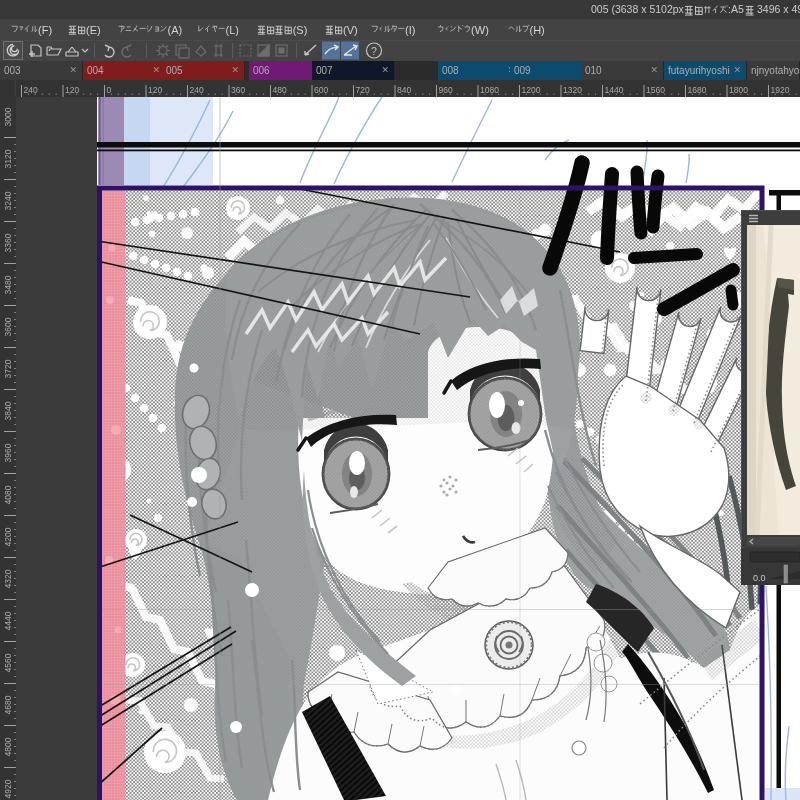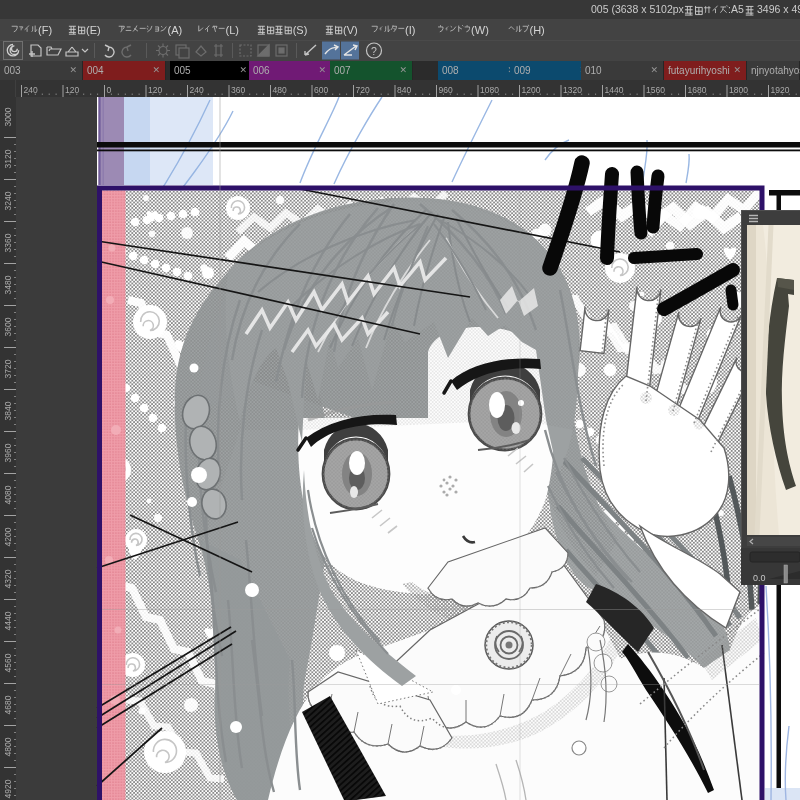--- a/index.html
+++ b/index.html
@@ -645,27 +645,27 @@
     <path d="M325,14 q6,-8 12,-6 M334,5 l4,2 l-3,3" stroke="#e4e4e4" stroke-width="1.4" fill="none"></path>
     <rect x="341" y="1.5" width="18" height="18" fill="#54739a"></rect>
     <path d="M344,15 l12,-9 M344,15 h8 M353,5 l4,1 l-2,4" stroke="#e4e4e4" stroke-width="1.4" fill="none"></path>
     <circle cx="374" cy="10.5" r="7.5" fill="none" stroke="#c4c4c4" stroke-width="1.2"></circle>
     <text x="371" y="14.5" font-size="10.5" fill="#c4c4c4">?</text>
   </svg>
 <div class="abs" id="tabbar"></div>
 <div class="abs" style="left:0;top:61px;width:800px;height:19px">
     <div class="tab" style="left:0px;width:83px;background:#3a3a3a">003<span class="x">✕</span></div>
     <div class="tab" style="left:83px;width:83px;background:#7f1d1d">004<span class="x">✕</span></div>
-    <div class="tab" style="left:170px;width:83px;background:#000000">005<span class="x">✕</span></div>
+    <div class="tab" style="left:162px;width:83px;background:#7f1d1d">005<span class="x">✕</span></div>
     <div class="tab" style="left:249px;width:83px;background:#701a75">006<span class="x">✕</span></div>
-    <div class="tab" style="left:330px;width:83px;background:#14532d">007<span class="x">✕</span></div>
+    <div class="tab" style="left:312px;width:83px;background:#0f172a">007<span class="x">✕</span></div>
     <div class="tab" style="left:438px;width:83px;background:#0c4a6e">008<span class="x">✕</span></div>
     <div class="tab" style="left:510px;width:83px;background:#0c4a6e">009<span class="x">✕</span></div>
     <div class="tab" style="left:581px;width:83px;background:#3a3a3a">010<span class="x">✕</span></div>
-    <div class="tab" style="left:664px;width:83px;background:#7f1d1d">futayurihyoshi<span class="x">✕</span></div>
+    <div class="tab" style="left:664px;width:83px;background:#0c4a6e">futayurihyoshi<span class="x">✕</span></div>
     <div class="tab" style="left:747px;width:53px;background:#3a3a3a">njnyotahyosh</div>
   </div>
 <svg class="abs" style="left:0;top:80px" width="800" height="17" viewBox="0 0 800 17">
     <rect width="800" height="17" fill="#333"></rect>
     <rect x="21.0" y="5" width="1" height="12" fill="#a2a2a2"></rect>
     <text x="23.5" y="13" font-size="8.5" fill="#aaa">240</text>
     <rect x="27.9" y="13.5" width="1" height="1.5" fill="#808080"></rect>
     <rect x="34.8" y="13.5" width="1" height="1.5" fill="#808080"></rect>
     <rect x="41.8" y="13.5" width="1" height="1.5" fill="#808080"></rect>
     <rect x="48.7" y="13.5" width="1" height="1.5" fill="#808080"></rect>

